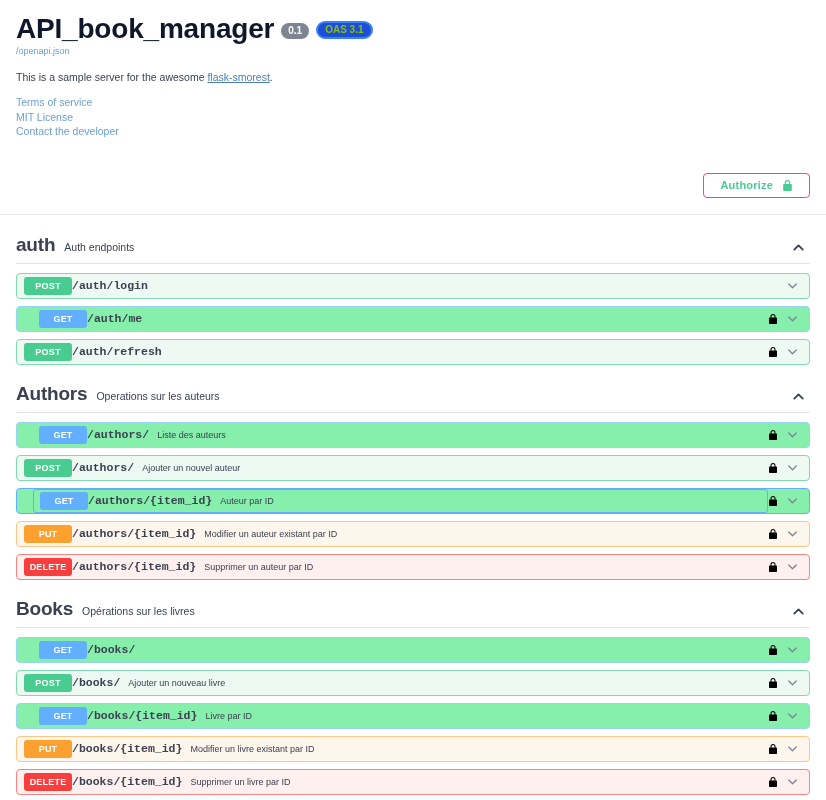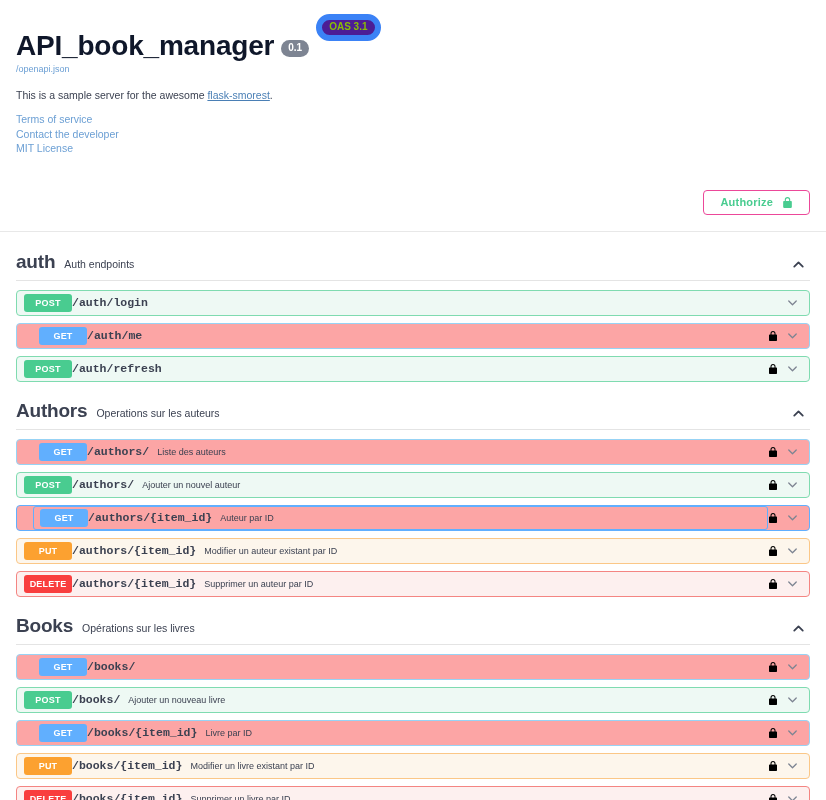--- a/index.html
+++ b/index.html
@@ -31,28 +31,28 @@
     background: #7d8492;
     color: #ffffff;
     font-size: 10px;
     font-weight: bold;
     padding: 2px 7px;
     border-radius: 57px;
     margin-bottom: 4px;
     line-height: 1.25;
   }
   .oas-pill {
-    background: #4c1d95;
+    background: #1d4ed8;
     color: #89bf04;
-    border: 6px solid #3b82f6;
+    border: 2px solid #3b82f6;
     font-size: 10px;
     font-weight: bold;
     padding: 1px 7px;
     border-radius: 57px;
-    margin-bottom: 20px;
+    margin-bottom: 4px;
     line-height: 1.25;
   }
 
   .spec-url {
     margin-top: 3px;
     font-size: 9px;
     color: #6b9fd4;
   }
   .spec-url a { color: #6b9fd4; text-decoration: none; }
 
@@ -151,21 +151,21 @@
     align-items: center;
     border-radius: 4px;
     border: 1px solid;
     margin-bottom: 7px;
     height: 26px;
     padding: 0 0 0 1px;
     cursor: pointer;
     position: relative;
   }
 
-  .op-row.get    { background:#fca5a5; border-color:#97d3f5;padding-left:16px; }
+  .op-row.get    { background:#86efac; border-color:#97d3f5;padding-left:16px; }
   .op-row.post   { background:#eef9f4; border-color:#7fdbb0; }
   .op-row.put    { background:#fdf6ec; border-color:#fbc787; }
   .op-row.delete { background:#fdf0ef; border-color:#f48582; }
 
   .op-row.focused {
     border-color: #61affe;
     border-width: 1px;
   }
   .op-row.focused .op-inner {
     border: 1px solid #61affe;
@@ -239,22 +239,22 @@
   </div>
 
   <div class="spec-url">
     <a href="#">/openapi.json</a>
   </div>
 
   <div class="desc"><span>This is a sample server for the awesome </span><a href="#">flask-smorest</a><span>.</span></div>
 
   <div class="info-links">
     <a href="#">Terms of service</a>
+    <a href="#">MIT License</a>
     <a href="#">Contact the developer</a>
-    <a href="#">MIT License</a>
   </div>
 </div>
 
 <div class="auth-wrapper">
   <button class="authorize-btn">
     <span class="label">Authorize</span>
     <span class="lock-green">
       <svg width="11" height="13" viewBox="0 0 20 24" aria-hidden="true">
         <path fill="#49cc90" d="M5 9V7a5 5 0 0 1 10 0v2h1.5A1.5 1.5 0 0 1 18 10.5v10A1.5 1.5 0 0 1 16.5 22h-13A1.5 1.5 0 0 1 2 20.5v-10A1.5 1.5 0 0 1 3.5 9H5zm2 0h6V7a3 3 0 1 0-6 0v2z"></path>
       </svg>

